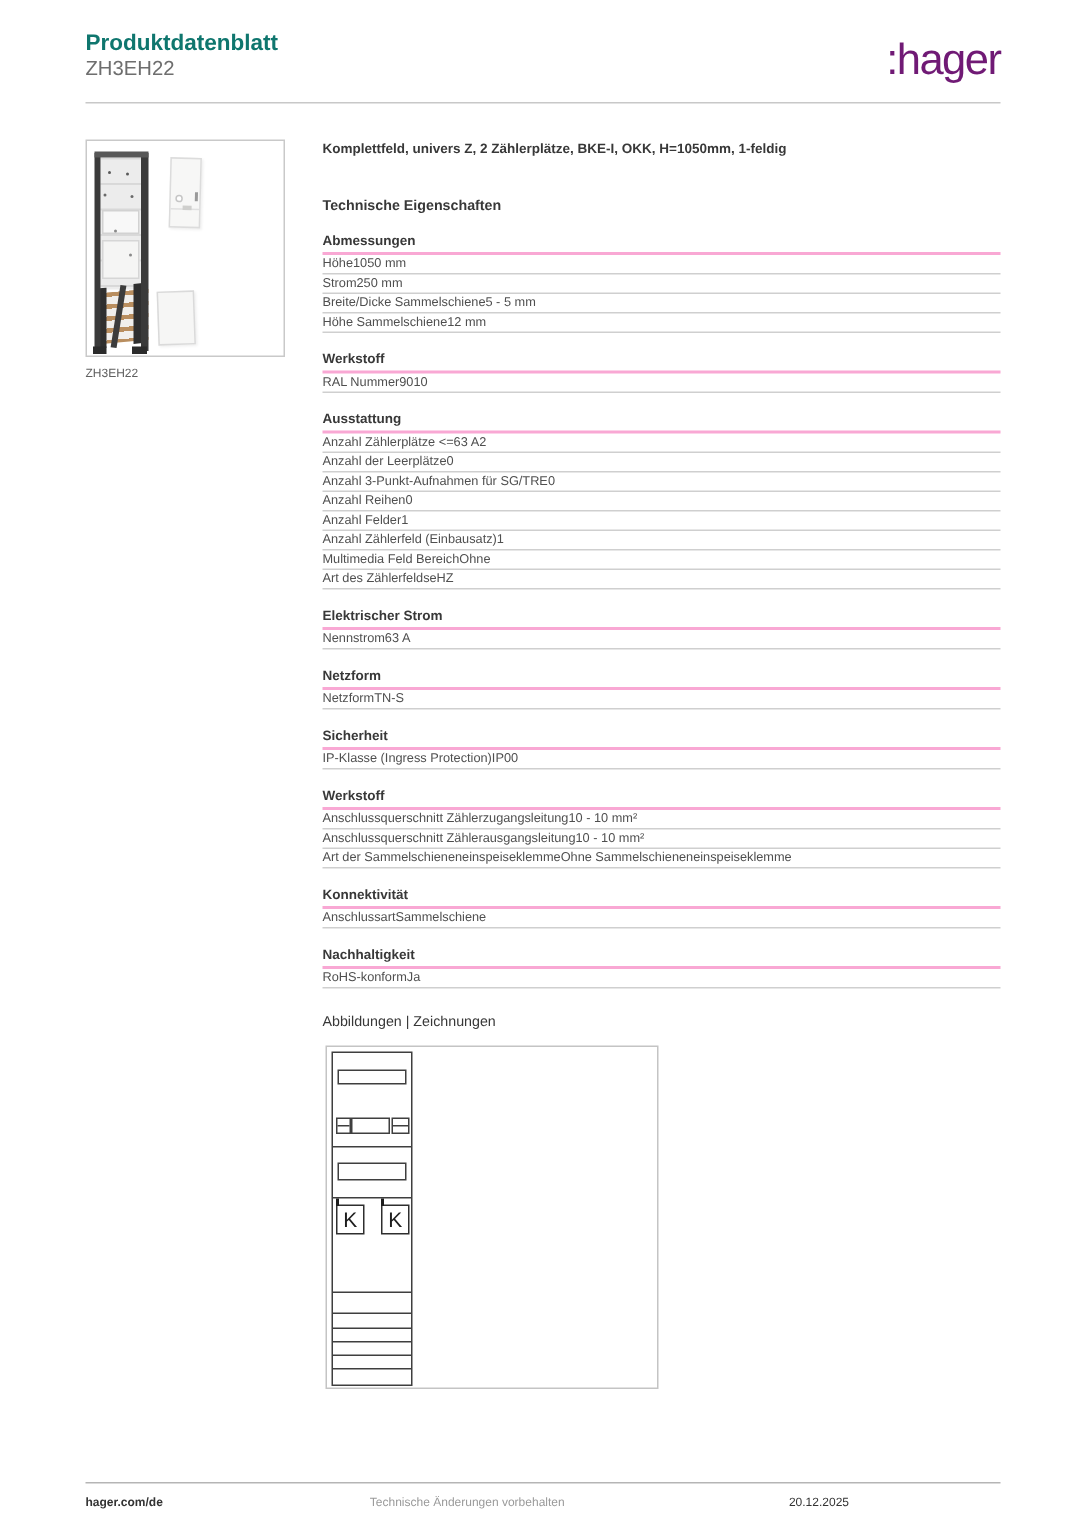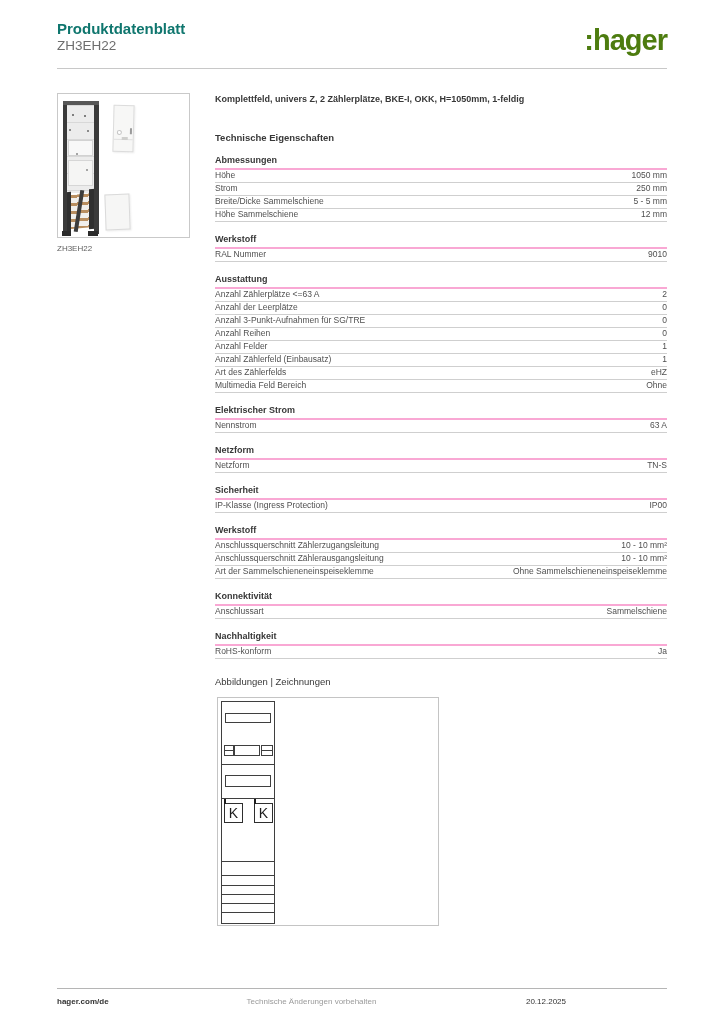--- a/index.html
+++ b/index.html
@@ -4,21 +4,21 @@
 <style>
   * { margin:0; padding:0; box-sizing:border-box; }
   html,body { background:#ffffff; }
   .page {
     position:relative; width:724px; height:1024px; background:#fff;
     font-family:"Liberation Sans","DejaVu Sans",sans-serif; overflow:hidden;
   }
   
   .doc-title   { position:absolute; left:57px; top:20px; font-size:15px; font-weight:bold; color:#0f766e; }
   .doc-code    { position:absolute; left:57px; top:38px; font-size:13.5px; color:#6e6e6e; }
-  .logo        { position:absolute; right:57px; top:24px; font-size:29px; font-weight:bold; color:#4d7c0f; letter-spacing:-1px; }
+  .logo        { position:absolute; right:57px; top:24px; font-size:29px; font-weight:normal; color:#701a75; letter-spacing:-1px; }
   .header-rule { position:absolute; left:57px; top:68px; width:610px; height:1px; background:#c8c8c8; }
 
   
   .photo-frame { position:absolute; left:57px; top:93px; width:133px; height:145px; border:1px solid #c9c9c9; background:#fff; }
   .photo-frame > div { position:absolute; }
   .ph-crossbar { left:5px; top:7px; width:36px; height:4px; background:#575757; }
   .ph-rail-l   { left:5px;  top:8px; width:4px; height:132px; background:#3a3a3a; }
   .ph-rail-r   { left:36px; top:8px; width:5px; height:132px; background:#3a3a3a; }
   .ph-body     { left:9px; top:11px; width:27px; height:88px; background:#ececec;
                  background-image:linear-gradient(#d8d8d8 1px, transparent 1px);
@@ -44,21 +44,21 @@
                  transform:rotate(-2deg); box-shadow:1px 1px 2px rgba(0,0,0,0.07); }
   .photo-caption { position:absolute; left:57px; top:244px; font-size:8px; color:#5f5f5f; }
 
   
   .main        { position:absolute; left:215px; top:94px; width:452px; }
   .prod-title  { font-size:9px; font-weight:bold; color:#383838; line-height:1.2; }
   .tech-heading{ margin-top:27px; font-size:9.5px; font-weight:bold; color:#383838; }
   .sections    { margin-top:2px; }
   .section     { margin-top:12px; }
   .section-title { font-size:9px; font-weight:bold; color:#383838; padding-bottom:3px; border-bottom:2px solid #f9a8d4; }
-  .trow        { display:flex; justify-content:space-between; align-items:flex-end;
+  .trow        { display:flex; align-items:flex-end;
                  height:13px; border-bottom:1px solid #cfcfcf; font-size:8.5px; color:#4f4f4f; padding-bottom:2px; }
   .tlabel      { white-space:nowrap; }
   .tvalue      { white-space:nowrap; text-align:right; }
 
   
   .drawings-heading { margin-top:17px; font-size:9.5px; font-weight:normal; color:#383838; }
   .drawing-frame { position:relative; margin-top:10px; margin-left:2px; width:222px; height:229px;
                    border:1px solid #c4c4c4; background:#fff; }
   .panel       { position:absolute; left:3px; top:3px; width:54px; height:223px; border:1px solid #3f3f3f; }
   .panel > div { position:absolute; }
@@ -179,26 +179,26 @@
     </div>
           <div class="trow">
       <span class="tlabel">Anzahl Felder</span>
       <span class="tvalue">1</span>
     </div>
           <div class="trow">
       <span class="tlabel">Anzahl Zählerfeld (Einbausatz)</span>
       <span class="tvalue">1</span>
     </div>
           <div class="trow">
+      <span class="tlabel">Multimedia Feld Bereich</span>
+      <span class="tvalue">Ohne</span>
+    </div>
+          <div class="trow">
       <span class="tlabel">Art des Zählerfelds</span>
       <span class="tvalue">eHZ</span>
-    </div>
-          <div class="trow">
-      <span class="tlabel">Multimedia Feld Bereich</span>
-      <span class="tvalue">Ohne</span>
     </div>
         </div>
 
   <div class="section">
     <div class="section-title">Elektrischer Strom</div>
 
   <div class="trow">
       <span class="tlabel">Nennstrom</span>
       <span class="tvalue">63 A</span>
     </div>

